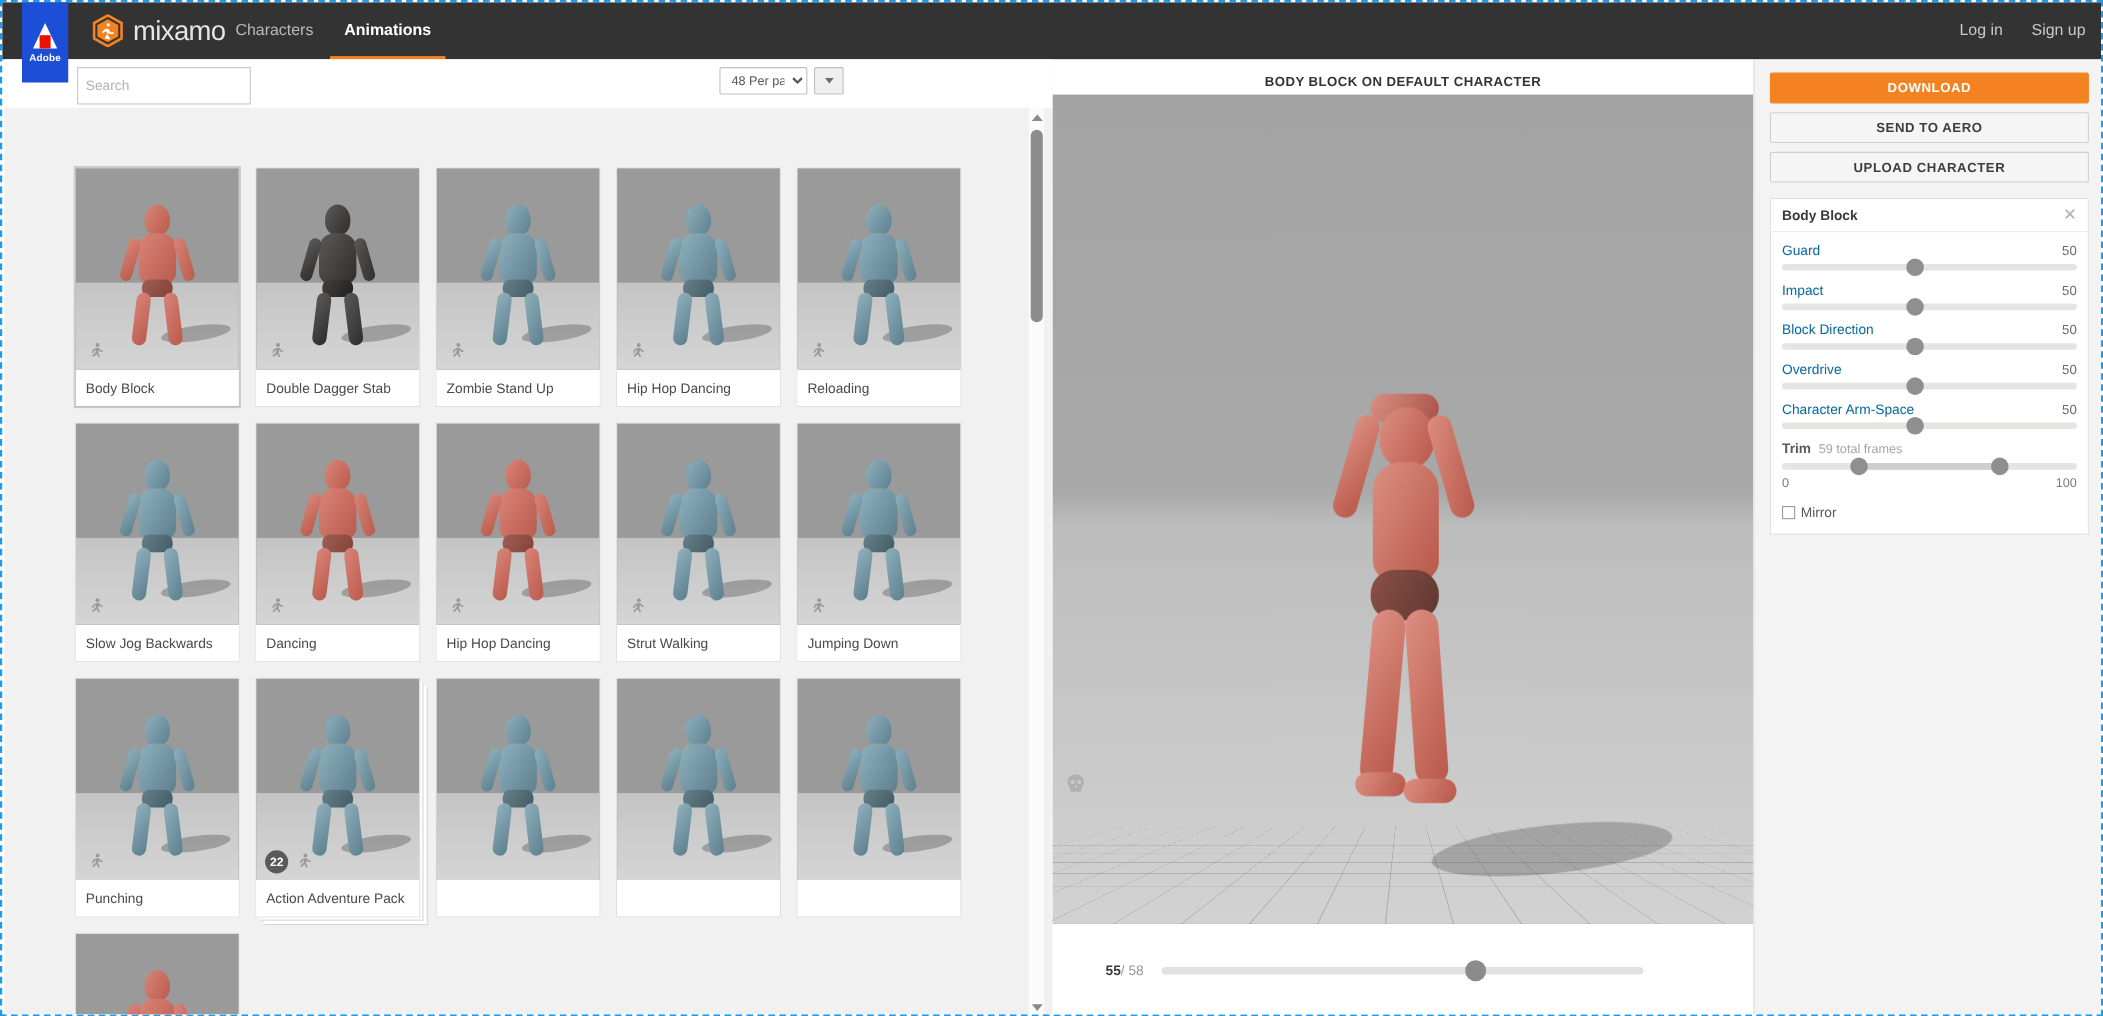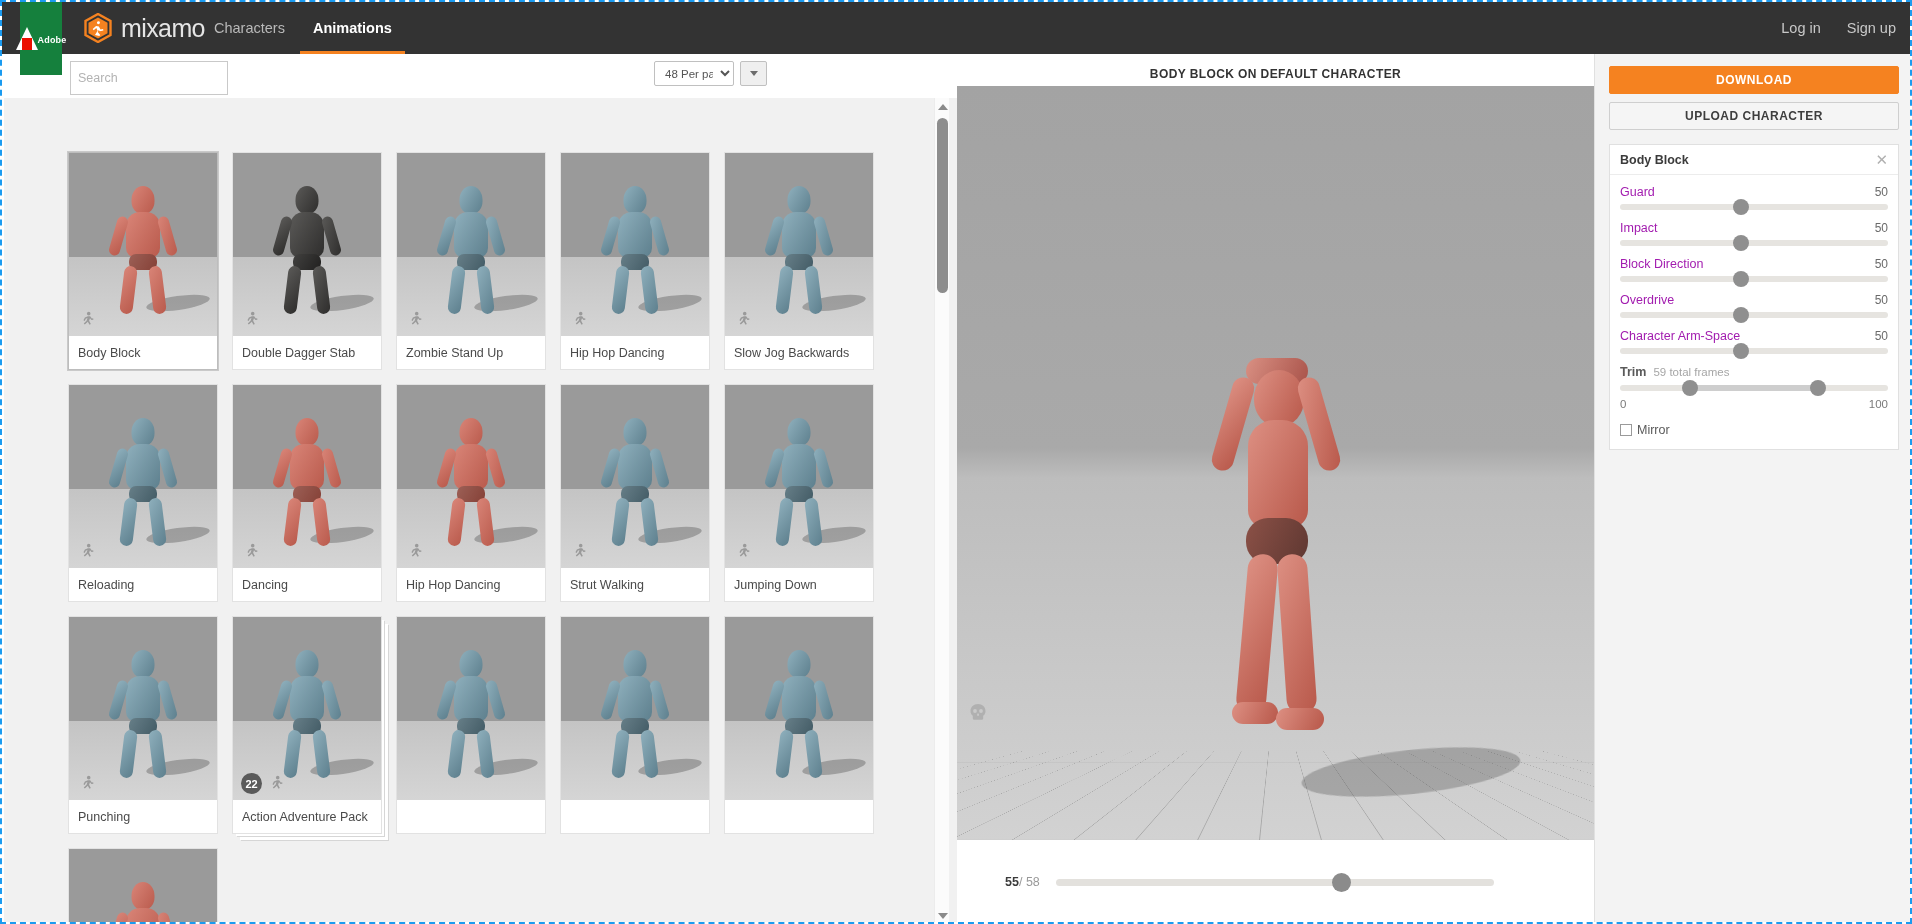--- a/index.html
+++ b/index.html
@@ -20,22 +20,22 @@
   
   .topbar {
     position: absolute; left: 0; top: 0;
     width: 1912px; height: 52px;
     background: #333333;
     display: flex; align-items: center;
   }
   .adobe-logo {
     position: absolute; left: 18px; top: 0;
     width: 42px; height: 73px;
-    background: #15803d;
-    display: flex; flex-direction: row;
+    background: #1d4ed8;
+    display: flex; flex-direction: column;
     align-items: center; justify-content: center;
     z-index: 30;
   }
   .adobe-a {
     width: 0; height: 0;
     border-left: 11px solid transparent;
     border-right: 11px solid transparent;
     border-bottom: 23px solid #ffffff;
     position: relative;
   }
@@ -343,21 +343,21 @@
     padding: 0 10px; border-bottom: 1px solid #ececec;
   }
   .panel-title { font-size: 12.5px; font-weight: bold; color: #3b3b3b; }
   .panel-close { font-size: 15px; color: #b0b0b0; cursor: pointer; line-height: 1; }
   .panel-body { padding: 10px 10px 12px 10px; }
   .slider-row { margin-bottom: 11px; }
   .slider-head {
     display: flex; justify-content: space-between; align-items: baseline;
     margin-bottom: 5px;
   }
-  .slider-label { font-size: 12.5px; color: #a21caf; }
+  .slider-label { font-size: 12.5px; color: #0369a1; }
   .slider-val { font-size: 12px; color: #6a6a6a; }
   .strack {
     position: relative; width: 100%; height: 6px;
     background: #e6e4e0; border-radius: 3px;
   }
   .sthumb {
     position: absolute; top: -5px; width: 16px; height: 16px;
     border-radius: 50%; background: #8f8f8f; cursor: pointer;
     transform: translateX(-50%);
   }
@@ -518,41 +518,41 @@
                 <div class="armL"></div>
                 <div class="armR"></div>
                 <div class="legL"></div>
                 <div class="legR"></div>
               </div>
               <span class="run-icon"><svg viewBox="0 0 20 20" width="17" height="17">
                   <circle cx="12.6" cy="3.1" r="2.1" fill="#6e6e6e"></circle>
                   <path d="M11.6 6.1 8.1 7.6 6.4 11l1.5.7 1.3-2.6 1.9-.8-1 3.1-3.3 3.3 1.2 1.2 3.6-3.3 1.9 3.6 1.6-.8-2-4 1-3 1.7 2.1 2.3-.3-.2-1.6-1.6.2-2-2.6z" fill="#6e6e6e"></path>
                 </svg></span>
             </div>
+            <div class="card-label">Reloading</div>
+          </div>
+          <div class="card">
+            <div class="thumb">
+              <div class="floor"></div>
+              <div class="shadow"></div>
+              <div class="figure fig-blue">
+                <div class="head"></div>
+                <div class="torso"></div>
+                <div class="hip"></div>
+                <div class="armL"></div>
+                <div class="armR"></div>
+                <div class="legL"></div>
+                <div class="legR"></div>
+              </div>
+              <span class="run-icon"><svg viewBox="0 0 20 20" width="17" height="17">
+                  <circle cx="12.6" cy="3.1" r="2.1" fill="#6e6e6e"></circle>
+                  <path d="M11.6 6.1 8.1 7.6 6.4 11l1.5.7 1.3-2.6 1.9-.8-1 3.1-3.3 3.3 1.2 1.2 3.6-3.3 1.9 3.6 1.6-.8-2-4 1-3 1.7 2.1 2.3-.3-.2-1.6-1.6.2-2-2.6z" fill="#6e6e6e"></path>
+                </svg></span>
+            </div>
             <div class="card-label">Slow Jog Backwards</div>
-          </div>
-          <div class="card">
-            <div class="thumb">
-              <div class="floor"></div>
-              <div class="shadow"></div>
-              <div class="figure fig-blue">
-                <div class="head"></div>
-                <div class="torso"></div>
-                <div class="hip"></div>
-                <div class="armL"></div>
-                <div class="armR"></div>
-                <div class="legL"></div>
-                <div class="legR"></div>
-              </div>
-              <span class="run-icon"><svg viewBox="0 0 20 20" width="17" height="17">
-                  <circle cx="12.6" cy="3.1" r="2.1" fill="#6e6e6e"></circle>
-                  <path d="M11.6 6.1 8.1 7.6 6.4 11l1.5.7 1.3-2.6 1.9-.8-1 3.1-3.3 3.3 1.2 1.2 3.6-3.3 1.9 3.6 1.6-.8-2-4 1-3 1.7 2.1 2.3-.3-.2-1.6-1.6.2-2-2.6z" fill="#6e6e6e"></path>
-                </svg></span>
-            </div>
-            <div class="card-label">Reloading</div>
           </div>
           <div class="card">
             <div class="thumb">
               <div class="floor"></div>
               <div class="shadow"></div>
               <div class="figure fig-red">
                 <div class="head"></div>
                 <div class="torso"></div>
                 <div class="hip"></div>
                 <div class="armL"></div>
@@ -770,20 +770,21 @@
         <b>55</b><span>/</span> <span>58</span>
       </div>
       <div class="play-track">
         <div class="play-thumb" id="play-thumb" style="left: 63%;"></div>
       </div>
     </div>
   </div>
 
   <div class="right-panel">
     <div class="btn btn-download">DOWNLOAD</div>
+    <div class="btn btn-plain">SEND TO AERO</div>
     <div class="btn btn-plain">UPLOAD CHARACTER</div>
 
     <div class="panel-card">
       <div class="panel-head">
         <span class="panel-title">Body Block</span>
         <span class="panel-close">✕</span>
       </div>
       <div class="panel-body">
         <div id="sliders">
             <div class="slider-row">

